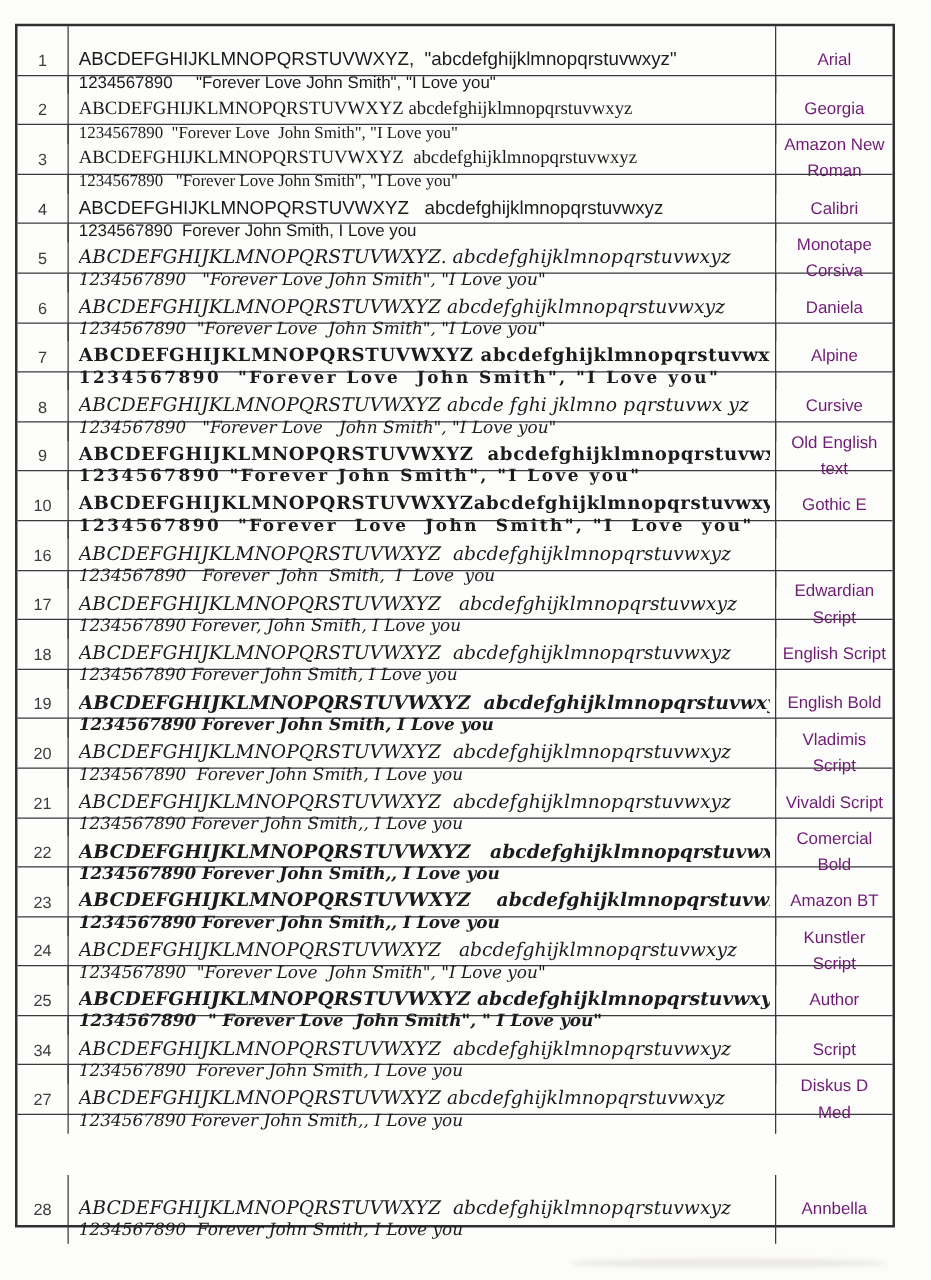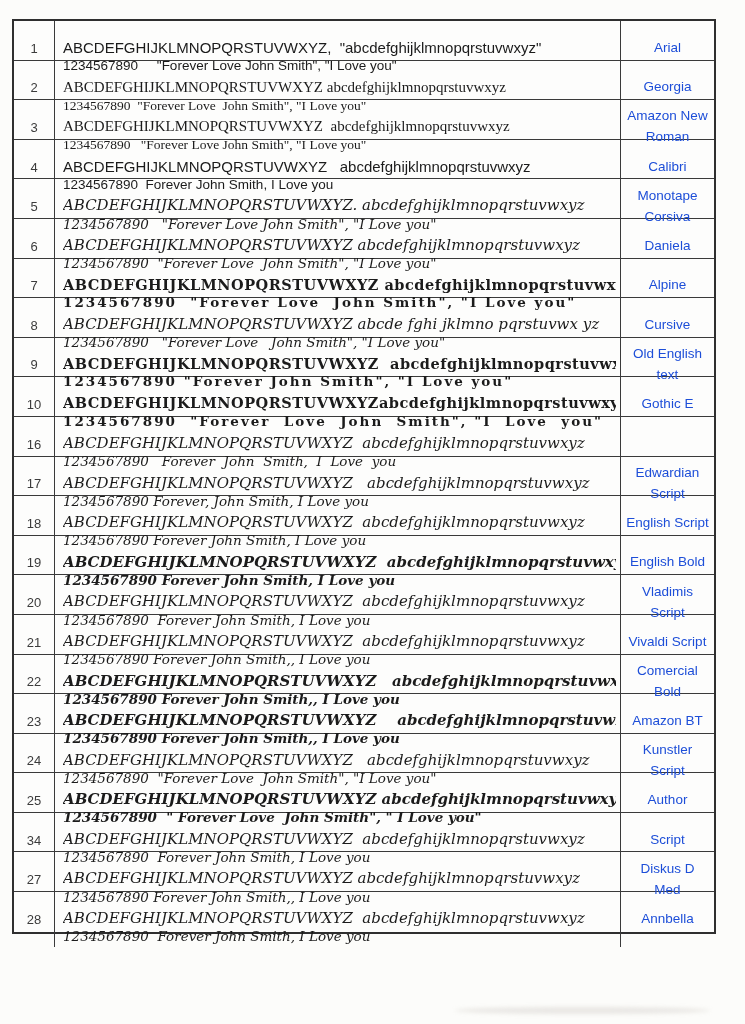--- a/index.html
+++ b/index.html
@@ -22,38 +22,38 @@
     background:#fdfdfc;
     box-sizing:border-box;
   }
   .row {
     display:grid;
     grid-template-columns:41px 1fr 93px;
     border-bottom:1px solid #3a3a3a;
     height:39.6px;
     box-sizing:border-box;
   }
-  .row:last-child { border-bottom:none; }
+  .row:last-child { border-bottom:none;margin-top:48px; }
   .cell { box-sizing:border-box; min-width:0; }
   .cell.num {
     display:flex; align-items:center; justify-content:center;
     font-size:13px; color:#3c3c3c;
     border-right:1px solid #3a3a3a;
     font-family:"Liberation Sans", sans-serif;
   }
   .cell.sample {
     padding:17px 4px 1px 8px;
     border-right:1px solid #3a3a3a;
     display:flex; flex-direction:column; justify-content:center;
     color:#1b1b1b;
   }
   .cell.fontname {
     display:flex; align-items:center; justify-content:center;
     text-align:center;
-    font-size:13.5px; color:#1d4ed8;
+    font-size:13.5px; color:#701a75;
     line-height:1.55;
     padding:0 5px;
     font-family:"Liberation Sans", sans-serif;
   }
   .line1 { font-size:15px;  line-height:1.28; white-space:pre; overflow:hidden; }
   .line2 { font-size:13.5px; line-height:1.28; white-space:pre; overflow:hidden; }
   
   .f-sans        { font-family:"Liberation Sans", sans-serif; }
   .f-serif       { font-family:"Liberation Serif", serif; }
   .f-script      { font-family:"DejaVu Serif", serif; font-style:italic; }

